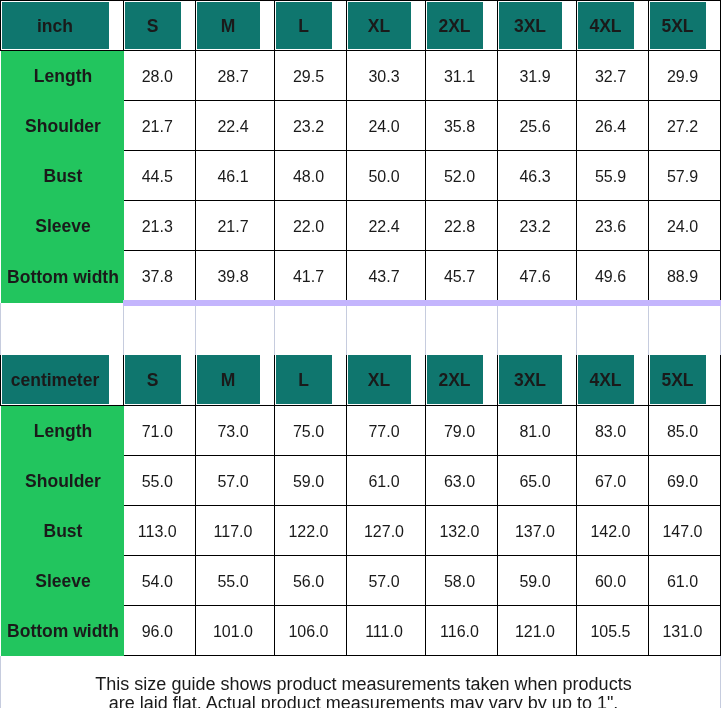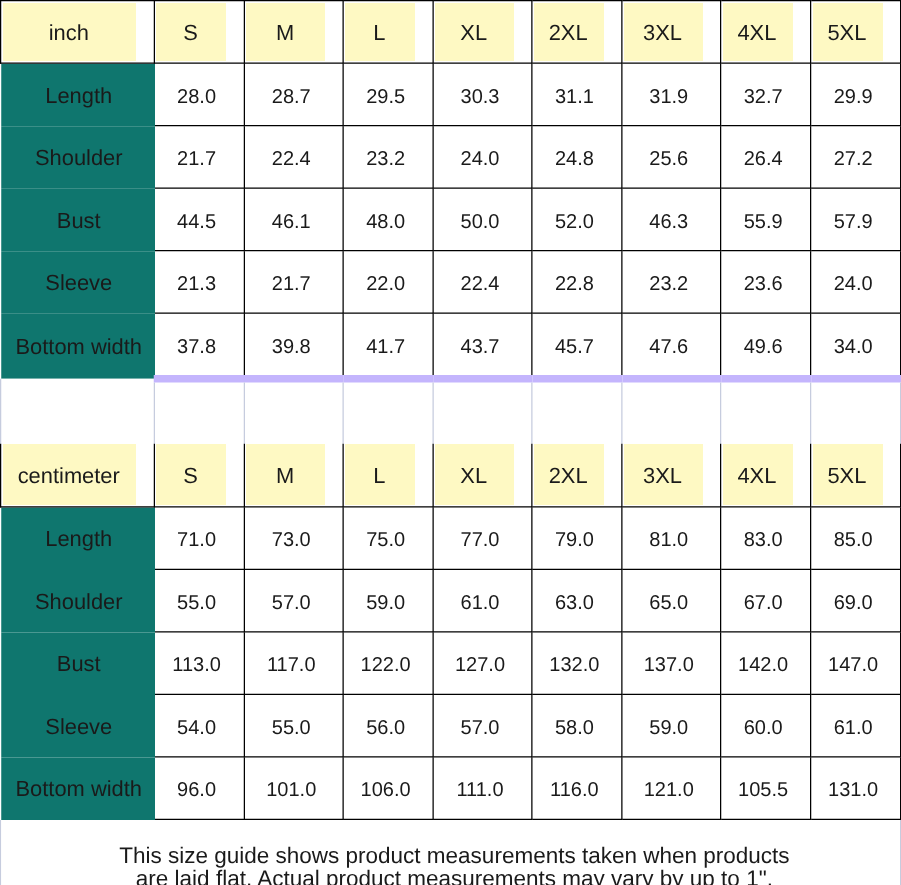--- a/index.html
+++ b/index.html
@@ -24,31 +24,33 @@
     line-height:1;
     height:49px;
     background:#ffffff;
   }
   .txt{display:inline-block;position:relative;top:1px;white-space:nowrap;}
   .txt.num{font-size:16px;top:1px;left:-2px;}
   table.size-chart td.row-label .txt{left:1px;top:1px;}
   table.size-chart td.unit-head .txt{top:2px;}
   
   table.size-chart td.unit-head{
-    background:#fef9c3;
+    background:#0f766e;
     background-clip:content-box;
     padding:1px 15px 2px 1px;
     height:46px;
     border:1px solid #000000;
+    font-weight:bold;
   }
   table.size-chart td.unit-head.no-top{border-top:none;padding-top:0;height:48px;}
   
   table.size-chart td.row-label{
-    background:#0f766e;
+    background:#22c55e;
     border:none;
+    font-weight:bold;
   }
   
   table.size-chart td.data{
     border:1px solid #000000;
     border-left:none;
   }
   table.size-chart td.data + td.data{border-left:1px solid #000000;}
   table.size-chart td.data.soft-bottom{border-bottom:6px solid #c4b5fd;}
   
   table.size-chart tr.spacer td{
@@ -120,21 +122,21 @@
       <td class="data"><span class="txt num">31.9</span></td>
       <td class="data"><span class="txt num">32.7</span></td>
       <td class="data"><span class="txt num">29.9</span></td>
     </tr>
     <tr class="data-row">
       <td class="row-label"><span class="txt">Shoulder</span></td>
       <td class="data"><span class="txt num">21.7</span></td>
       <td class="data"><span class="txt num">22.4</span></td>
       <td class="data"><span class="txt num">23.2</span></td>
       <td class="data"><span class="txt num">24.0</span></td>
-      <td class="data"><span class="txt num">24.8</span></td>
+      <td class="data"><span class="txt num">35.8</span></td>
       <td class="data"><span class="txt num">25.6</span></td>
       <td class="data"><span class="txt num">26.4</span></td>
       <td class="data"><span class="txt num">27.2</span></td>
     </tr>
     <tr class="data-row">
       <td class="row-label"><span class="txt">Bust</span></td>
       <td class="data"><span class="txt num">44.5</span></td>
       <td class="data"><span class="txt num">46.1</span></td>
       <td class="data"><span class="txt num">48.0</span></td>
       <td class="data"><span class="txt num">50.0</span></td>
@@ -156,21 +158,21 @@
     </tr>
     <tr class="data-row">
       <td class="row-label"><span class="txt">Bottom width</span></td>
       <td class="data soft-bottom"><span class="txt num">37.8</span></td>
       <td class="data soft-bottom"><span class="txt num">39.8</span></td>
       <td class="data soft-bottom"><span class="txt num">41.7</span></td>
       <td class="data soft-bottom"><span class="txt num">43.7</span></td>
       <td class="data soft-bottom"><span class="txt num">45.7</span></td>
       <td class="data soft-bottom"><span class="txt num">47.6</span></td>
       <td class="data soft-bottom"><span class="txt num">49.6</span></td>
-      <td class="data soft-bottom"><span class="txt num">34.0</span></td>
+      <td class="data soft-bottom"><span class="txt num">88.9</span></td>
     </tr>
     <tr class="spacer">
       <td class="spacer-first"></td>
       <td></td>
       <td></td>
       <td></td>
       <td></td>
       <td></td>
       <td></td>
       <td></td>

